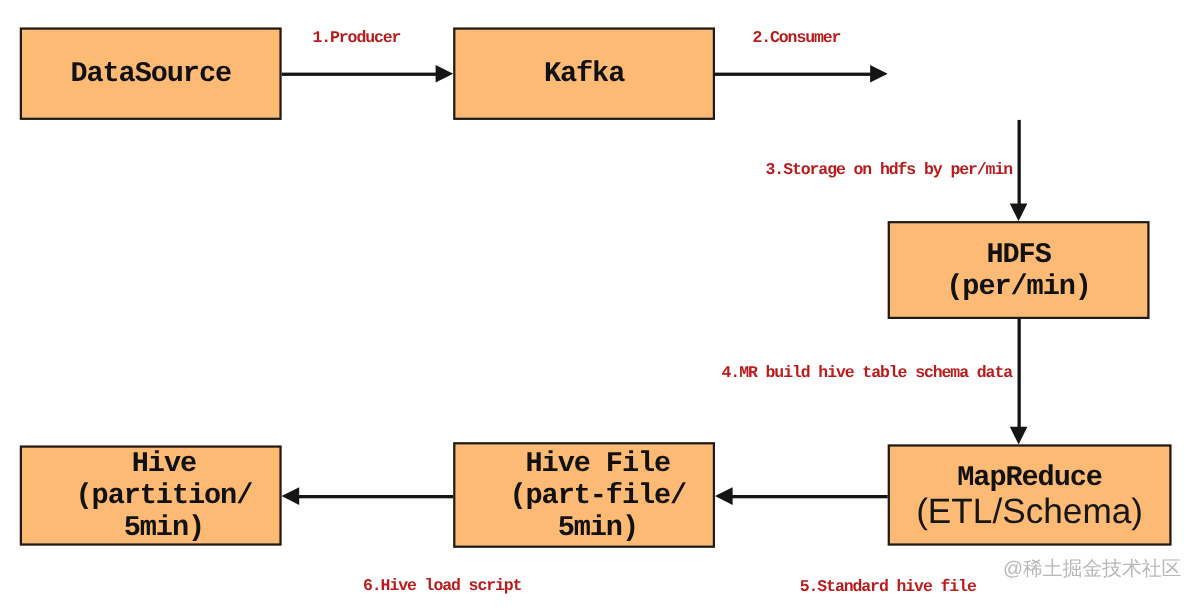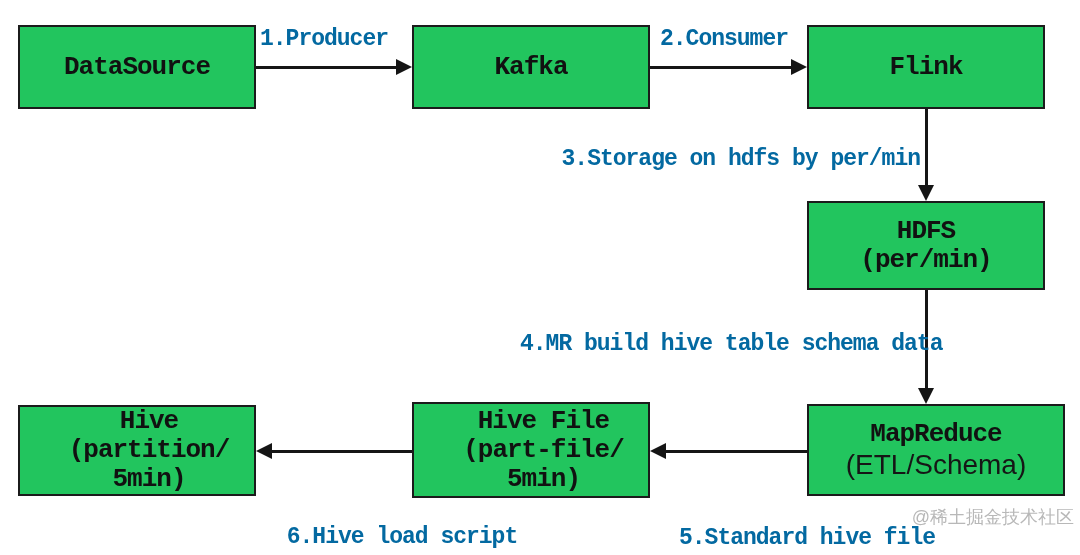--- a/index.html
+++ b/index.html
@@ -6,50 +6,50 @@
   #canvas {
     position: relative;
     width: 1080px;
     height: 555px;
     background: #ffffff;
     overflow: hidden;
     font-family: "Liberation Mono", "DejaVu Sans Mono", monospace;
   }
   .node {
     position: absolute;
-    background: #22c55e;
+    background: #fdba74;
     border: 2px solid #1b1b1b;
     box-sizing: border-box;
     display: flex;
     flex-direction: column;
     align-items: center;
     justify-content: center;
     text-align: center;
   }
   .node-label {
     font-weight: bold;
     font-size: 26px;
     line-height: 29px;
     color: #111111;
     white-space: pre-line;
     letter-spacing: -1px;
   }
   .node-subline {
     font-family: "Liberation Sans", sans-serif;
     font-weight: 400;
-    font-size: 28px;
+    font-size: 32px;
     line-height: 31px;
     color: #161616;
     letter-spacing: 0;
   }
   .edge-label {
     position: absolute;
     font-weight: bold;
-    font-size: 23px;
-    color: #0369a1;
+    font-size: 15px;
+    color: #b91c1c;
     white-space: nowrap;
     letter-spacing: -1px;
   }
   .line { position: absolute; background: #151515; }
   .ah { position: absolute; width: 0; height: 0; }
   .ah-right { border-top: 8px solid transparent; border-bottom: 8px solid transparent; border-left: 16px solid #151515; }
   .ah-left  { border-top: 8px solid transparent; border-bottom: 8px solid transparent; border-right: 16px solid #151515; }
   .ah-down  { border-left: 8px solid transparent; border-right: 8px solid transparent; border-top: 16px solid #151515; }
   .watermark {
     position: absolute;
@@ -67,23 +67,20 @@
 <div id="canvas">
 
   <div class="node" style="left:18px; top:25px; width:238px; height:84px;">
     <div class="node-label">DataSource</div>
   </div>
 
   <div class="node" style="left:412px; top:25px; width:238px; height:84px;">
     <div class="node-label">Kafka</div>
   </div>
 
-  <div class="node" style="left:807px; top:25px; width:238px; height:84px;">
-    <div class="node-label">Flink</div>
-  </div>
 
   <div class="node" style="left:807px; top:201px; width:238px; height:89px;">
     <div class="node-label">HDFS
 (per/min)</div>
   </div>
 
   <div class="node" style="left:807px; top:404px; width:258px; height:92px;">
     <div class="node-label">MapReduce</div>
     <div class="node-subline">(ETL/Schema)</div>
   </div>

